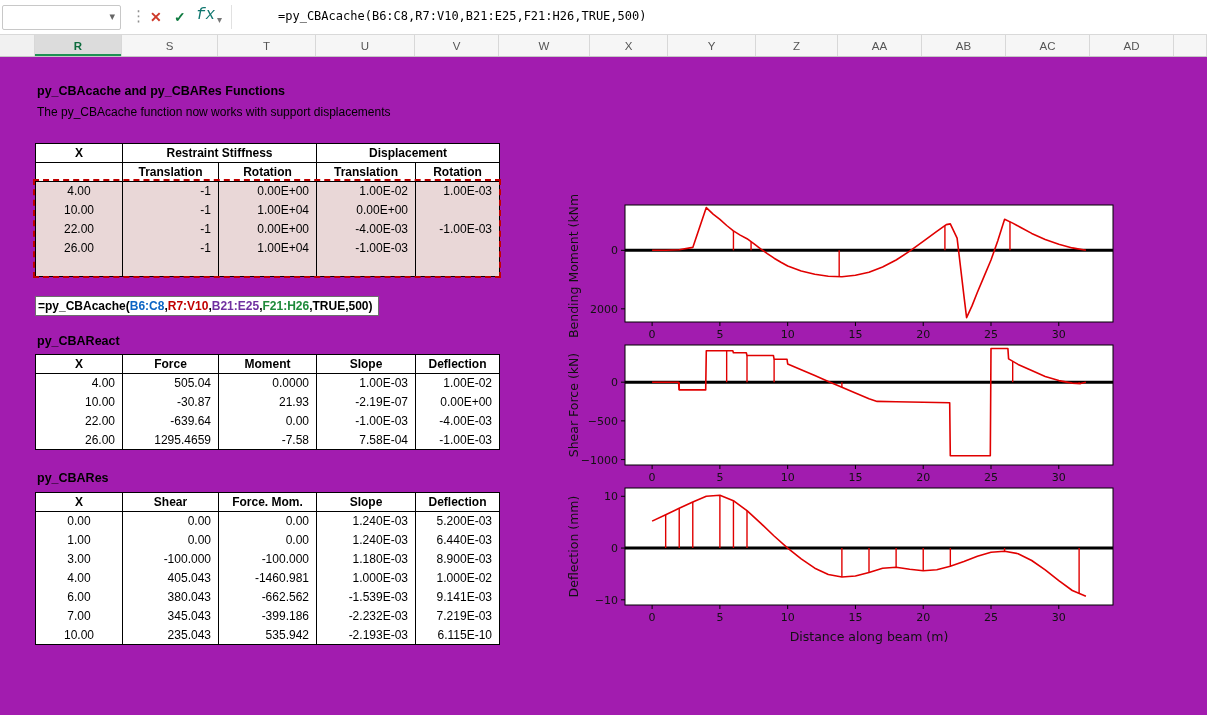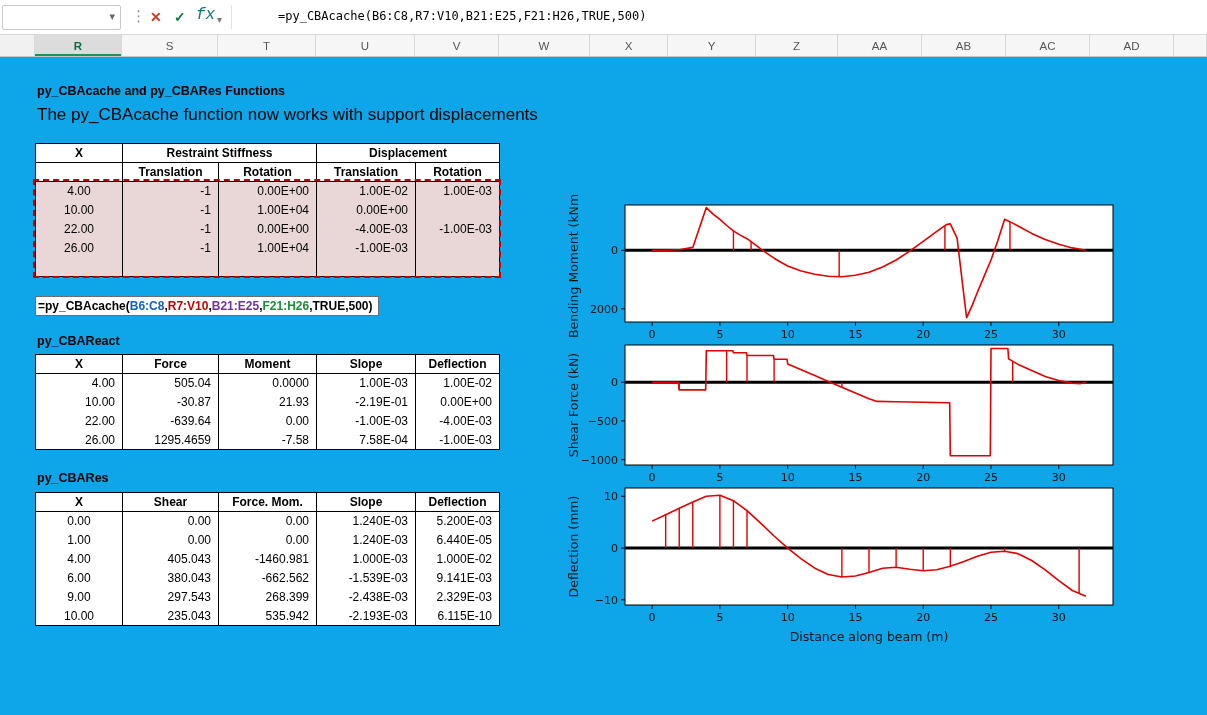--- a/index.html
+++ b/index.html
@@ -18,22 +18,22 @@
   .fb-fx{left:196px;color:#0f766e;font-family:Liberation Mono, monospace;font-style:italic;font-size:16px;top:5px;}
   .fb-chev2{left:217px;color:#777;font-size:10px;top:10px;}
   .fb-sep{position:absolute;left:231px;top:5px;width:1px;height:24px;background:#e1e1e1;}
   .fb-formula{position:absolute;left:240px;top:9px;font-family:"DejaVu Sans Mono",monospace;font-size:12px;color:#000;white-space:pre;margin-left:38px;}
   
   .cols{position:absolute;left:0;top:35px;width:1207px;height:22px;background:#f6f6f6;border-bottom:1px solid #c6c6c6;display:flex;}
   .corner{width:35px;border-right:1px solid #d8d8d8;background:#f1f1f1;flex:0 0 auto;}
   .col-h{flex:0 0 auto;border-right:1px solid #d8d8d8;font-size:11.5px;color:#555;display:flex;align-items:center;justify-content:center;}
   .col-h.sel{background:#dcdcdc;color:#0d6b3d;font-weight:bold;box-shadow:inset 0 -2px 0 #1f9254;}
   
-  .sheet{position:absolute;left:0;top:57px;width:1207px;height:658px;background:#0ea5e9;overflow:hidden;}
-  .txt{position:absolute;font-size:17px;color:#000;white-space:nowrap;}
+  .sheet{position:absolute;left:0;top:57px;width:1207px;height:658px;background:#a21caf;overflow:hidden;}
+  .txt{position:absolute;font-size:12px;color:#000;white-space:nowrap;}
   .bold{font-weight:bold;font-size:12.5px;}
   table{border-collapse:collapse;table-layout:fixed;font-size:12px;color:#000;}
   .xtable{position:absolute;border:1px solid #000;background:#fff;}
   .xtable th{border:1px solid #000;font-weight:bold;text-align:center;height:19px;padding:0;line-height:18px;background:#fff;white-space:nowrap;overflow:hidden;}
   .xtable td{border-left:1px solid #000;border-right:1px solid #000;height:19px;padding:0 7px 0 0;line-height:18px;text-align:right;white-space:nowrap;overflow:hidden;}
   .xtable td.c{text-align:center;padding:0;}
   #t1 tbody td{background:#e9d7d7;}
   .ants{position:absolute;border:2px dashed #c00000;pointer-events:none;}
   .fcell{position:absolute;height:20px;border:1px solid #6e6e6e;background:#fff;display:flex;align-items:center;white-space:pre;font-size:12px;font-weight:bold;padding-left:2px;}
 </style>
@@ -166,21 +166,21 @@
             <td>4.00</td>
             <td>505.04</td>
             <td>0.0000</td>
             <td>1.00E-03</td>
             <td>1.00E-02</td>
           </tr>
           <tr>
             <td>10.00</td>
             <td>-30.87</td>
             <td>21.93</td>
-            <td>-2.19E-01</td>
+            <td>-2.19E-07</td>
             <td>0.00E+00</td>
           </tr>
           <tr>
             <td>22.00</td>
             <td>-639.64</td>
             <td>0.00</td>
             <td>-1.00E-03</td>
             <td>-4.00E-03</td>
           </tr>
           <tr>
@@ -217,42 +217,49 @@
             <td>0.00</td>
             <td>0.00</td>
             <td>1.240E-03</td>
             <td>5.200E-03</td>
           </tr>
           <tr>
             <td class="c">1.00</td>
             <td>0.00</td>
             <td>0.00</td>
             <td>1.240E-03</td>
-            <td>6.440E-05</td>
+            <td>6.440E-03</td>
+          </tr>
+          <tr>
+            <td class="c">3.00</td>
+            <td>-100.000</td>
+            <td>-100.000</td>
+            <td>1.180E-03</td>
+            <td>8.900E-03</td>
           </tr>
           <tr>
             <td class="c">4.00</td>
             <td>405.043</td>
             <td>-1460.981</td>
             <td>1.000E-03</td>
             <td>1.000E-02</td>
           </tr>
           <tr>
             <td class="c">6.00</td>
             <td>380.043</td>
             <td>-662.562</td>
             <td>-1.539E-03</td>
             <td>9.141E-03</td>
           </tr>
           <tr>
-            <td class="c">9.00</td>
-            <td>297.543</td>
-            <td>268.399</td>
-            <td>-2.438E-03</td>
-            <td>2.329E-03</td>
+            <td class="c">7.00</td>
+            <td>345.043</td>
+            <td>-399.186</td>
+            <td>-2.232E-03</td>
+            <td>7.219E-03</td>
           </tr>
           <tr>
             <td class="c">10.00</td>
             <td>235.043</td>
             <td>535.942</td>
             <td>-2.193E-03</td>
             <td>6.115E-10</td>
           </tr>
         </tbody>
     </table>

